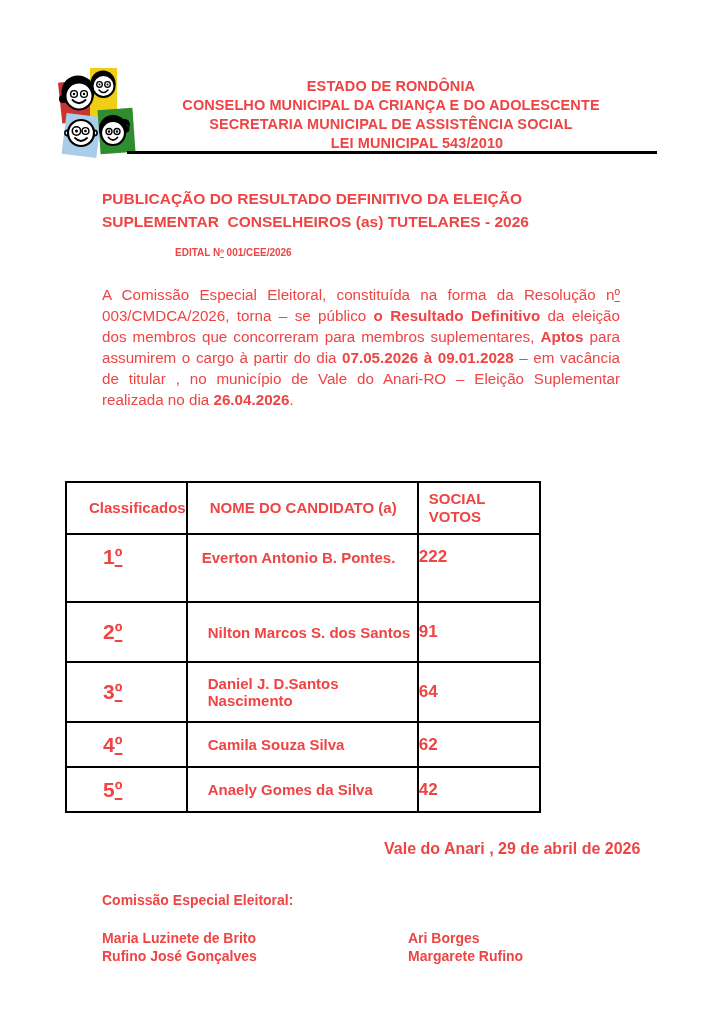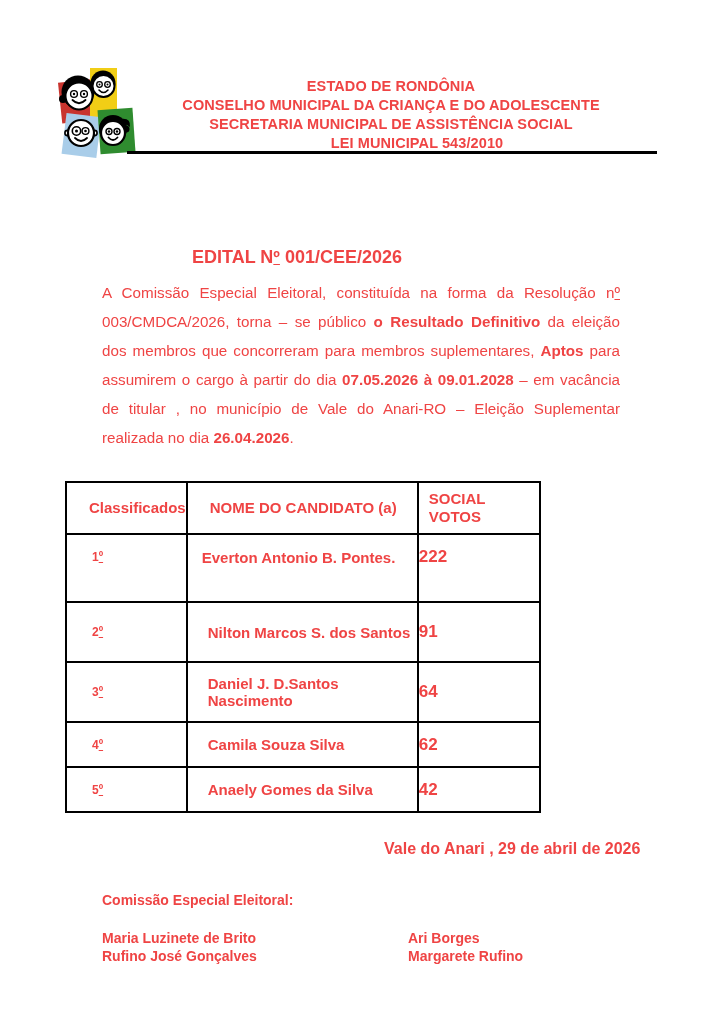--- a/index.html
+++ b/index.html
@@ -29,27 +29,27 @@
     border-top: 3px solid #000;
   }
 
   .doc-title {
     position: absolute; left: 102px; top: 146px; width: 490px;
     font-weight: bold; font-size: 15.5px; line-height: 23px;
     white-space: pre-wrap;
   }
 
   .edital {
-    position: absolute; left: 192px; top: 206px;
-    font-weight: bold; font-size: 18px;
+    position: absolute; left: 175px; top: 206px;
+    font-weight: bold; font-size: 10px;
   }
 
   .body-par {
-    position: absolute; left: 102px; top: 237px; width: 518px;
-    font-size: 15.2px; line-height: 29px; text-align: justify;
+    position: absolute; left: 102px; top: 243px; width: 518px;
+    font-size: 15.2px; line-height: 21px; text-align: justify;
   }
 
   .results-table {
     position: absolute; left: 65px; top: 440px;
     border-collapse: collapse; table-layout: fixed;
     font-weight: bold;
   }
   .results-table th, .results-table td {
     border: 2px solid #000;
     vertical-align: middle;
@@ -58,21 +58,21 @@
   .results-table col.c1 { width: 112px; }
   .results-table col.c2 { width: 231px; }
   .results-table col.c3 { width: 122px; }
   .results-table thead tr { height: 52px; }
   .results-table th { font-size: 15px; padding-left: 22px; line-height: 18px; }
   .results-table th.votes { white-space: pre-line; padding-left: 10px; }
   .results-table tbody tr { height: 60px; }
   .results-table tbody tr:nth-child(1) { height: 68px; }
   .results-table tbody tr:nth-child(4),
   .results-table tbody tr:nth-child(5) { height: 45px; }
-  .results-table td.rank  { padding-left: 25px; font-size: 12px; }
+  .results-table td.rank  { padding-left: 36px; font-size: 21px; }
   .results-table td.name  { padding-left: 20px;  font-size: 15px; }
   .results-table td.votes { font-size: 17px; }
   .results-table tbody tr:nth-child(1) td { padding-bottom: 22px; }
   .results-table tbody tr:nth-child(1) td.name { padding-left: 14px; }
 
   .dateline {
     position: absolute; left: 384px; top: 799px;
     font-weight: bold; font-size: 16px;
   }
   .commission-label {
@@ -138,20 +138,22 @@
 
   <div class="letterhead">
     <div>ESTADO DE RONDÔNIA</div>
     <div>CONSELHO MUNICIPAL DA CRIANÇA E DO ADOLESCENTE</div>
     <div>SECRETARIA MUNICIPAL DE ASSISTÊNCIA SOCIAL</div>
     <div class="shift-right">LEI MUNICIPAL 543/2010</div>
   </div>
 
   <div class="header-rule"></div>
 
+  <div class="doc-title">PUBLICAÇÃO DO RESULTADO DEFINITIVO DA ELEIÇÃO
+SUPLEMENTAR  CONSELHEIROS (as) TUTELARES - 2026</div>
 
   <div class="edital ordinal-underline">EDITAL N<u class="ord">º</u> 001/CEE/2026</div>
 
   <p class="body-par ordinal-underline"><span>A Comissão Especial Eleitoral, constituída na forma da Resolução n<u class="ord">º</u> 003/CMDCA/2026, torna – se público </span><b>o Resultado Definitivo</b><span> da eleição dos membros que concorreram para membros suplementares, </span><b>Aptos</b><span> para assumirem o cargo à partir do dia </span><b>07.05.2026 à 09.01.2028</b><span> – em vacância de titular , no município de Vale do Anari-RO – Eleição Suplementar realizada no dia </span><b>26.04.2026</b><span>.</span></p>
 
   <table class="results-table">
     <colgroup>
         <col class="c1">
         <col class="c2">
         <col class="c3">

